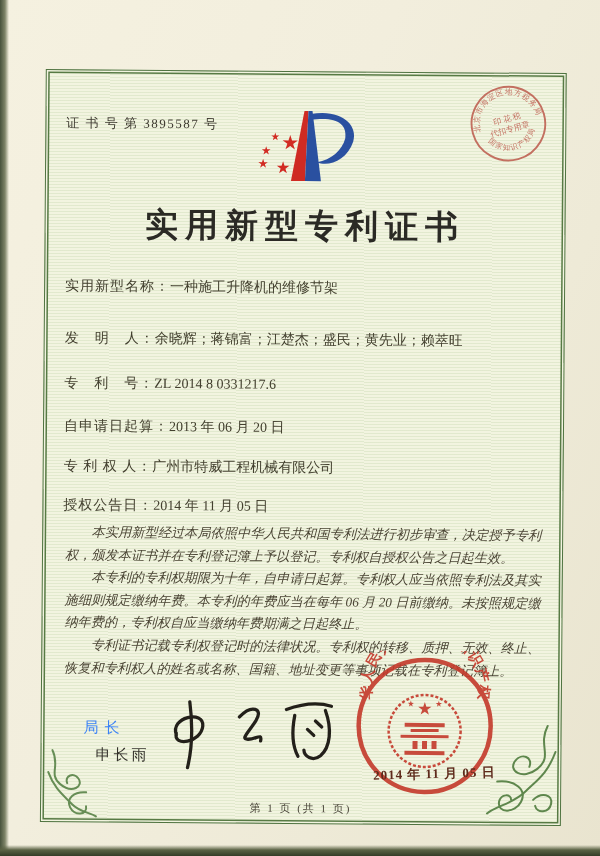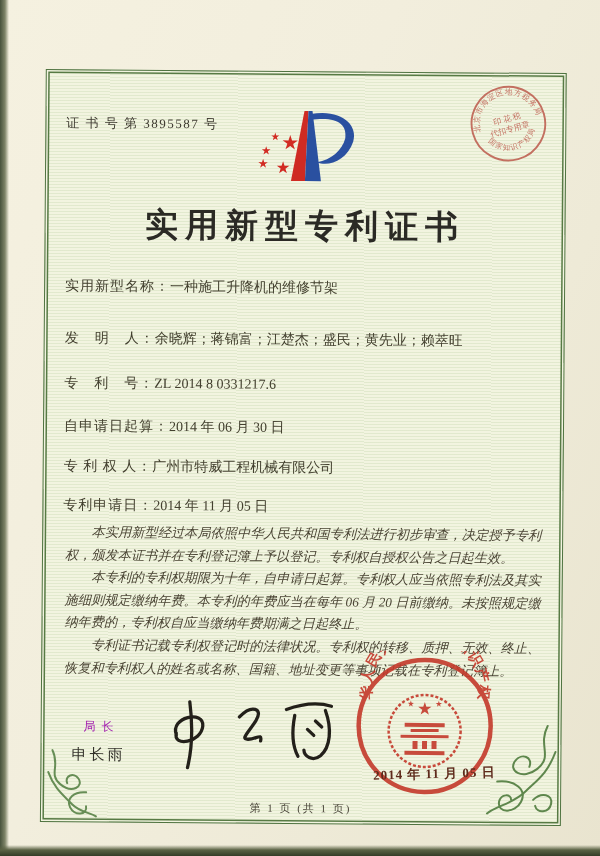--- a/index.html
+++ b/index.html
@@ -28,22 +28,22 @@
   .cert-number { position:absolute; left:64px; top:116px; font-size:13px; letter-spacing:1.5px; color:#3e3a30; }
   .logo { position:absolute; left:236px; top:90px; width:150px; height:106px; }
   .title { position:absolute; left:43px; top:204px; width:521px; text-align:center;
            font-size:33px; font-weight:bold; letter-spacing:7px; color:#2b2a25; }
   .field-row { position:absolute; left:64px; width:470px; font-size:14px; color:#43402f; white-space:nowrap; }
   .field-row .lbl { letter-spacing:1px; }
   .r1{top:279px} .r2{top:331px} .r3{top:376px} .r4{top:419px} .r5{top:459px} .r6{top:498px}
   .body-text { position:absolute; left:66px; top:523px; width:476px; color:#4a4434;
                font-size:13.2px; line-height:22.6px; font-style:italic; text-align:justify; }
   .body-text p { text-indent:2em; margin:0; }
-  .sig-role { position:absolute; left:86px; top:720px; font-size:12px; letter-spacing:6px; color:#a21caf; }
-  .sig-name { position:absolute; left:74px; top:747px; font-size:15px; letter-spacing:3px; color:#33312a; }
+  .sig-role { position:absolute; left:86px; top:720px; font-size:15px; letter-spacing:6px; color:#3b82f6; }
+  .sig-name { position:absolute; left:98px; top:747px; font-size:15px; letter-spacing:3px; color:#33312a; }
   .signature-svg { position:absolute; left:148px; top:690px; width:205px; height:88px; transform:rotate(-2deg); }
   .seal-svg { position:absolute; left:352px; top:650px; width:150px; height:150px; opacity:0.9; }
   .seal-date { position:absolute; left:362px; top:764px; width:150px; text-align:center;
                font-size:13px; letter-spacing:1px; color:#5e2a1b; transform:rotate(-2deg); font-weight:bold; }
   .footer { position:absolute; left:43px; top:801px; width:521px; text-align:center;
             font-size:11px; letter-spacing:2px; color:#4a463a; }
   .stamp-svg { position:absolute; left:460px; top:76px; width:92px; height:92px; transform:rotate(-16deg); opacity:0.85; }
   .flourish-br { position:absolute; left:480px; top:718px; width:84px; height:104px; }
   .flourish-bl { position:absolute; left:45px; top:748px; width:58px; height:74px; transform:scaleX(-1); }
   svg text { font-family:"Liberation Serif","DejaVu Serif",serif; }
@@ -71,23 +71,23 @@
     <polygon points="66,21 70,21 67,91 53,91" fill="#cf2b23"></polygon>
     <polygon points="70,21 74,21 83,91 67,91" fill="#2a50a0"></polygon>
     <path d="M72,24 C102,18 120,34 115,51 C109,70 90,77 79,72 C93,70 104,60 107,48 C109,33 97,26 72,30 Z" fill="#2a50a0"></path>
   </svg>
 
   <div class="title">实用新型专利证书</div>
 
   <div class="field-row r1"><span class="lbl">实用新型名称：</span><span>一种施工升降机的维修节架</span></div>
   <div class="field-row r2"><span class="lbl">发　明　人：</span><span>余晓辉；蒋锦富；江楚杰；盛民；黄先业；赖萃旺</span></div>
   <div class="field-row r3"><span class="lbl">专　利　号：</span><span>ZL 2014 8 0331217.6</span></div>
-  <div class="field-row r4"><span class="lbl">自申请日起算：</span><span>2014 年 06 月 30 日</span></div>
+  <div class="field-row r4"><span class="lbl">自申请日起算：</span><span>2013 年 06 月 20 日</span></div>
   <div class="field-row r5"><span class="lbl">专 利 权 人：</span><span>广州市特威工程机械有限公司</span></div>
-  <div class="field-row r6"><span class="lbl">专利申请日：</span><span>2014 年 11 月 05 日</span></div>
+  <div class="field-row r6"><span class="lbl">授权公告日：</span><span>2014 年 11 月 05 日</span></div>
 
   <div class="body-text">
     <p>本实用新型经过本局依照中华人民共和国专利法进行初步审查，决定授予专利权，颁发本证书并在专利登记簿上予以登记。专利权自授权公告之日起生效。</p>
     <p>本专利的专利权期限为十年，自申请日起算。专利权人应当依照专利法及其实施细则规定缴纳年费。本专利的年费应当在每年 06 月 20 日前缴纳。未按照规定缴纳年费的，专利权自应当缴纳年费期满之日起终止。</p>
     <p>专利证书记载专利权登记时的法律状况。专利权的转移、质押、无效、终止、恢复和专利权人的姓名或名称、国籍、地址变更等事项记载在专利登记簿上。</p>
   </div>
 
   <div class="sig-role">局长</div>
   <div class="sig-name">申长雨</div>
 

